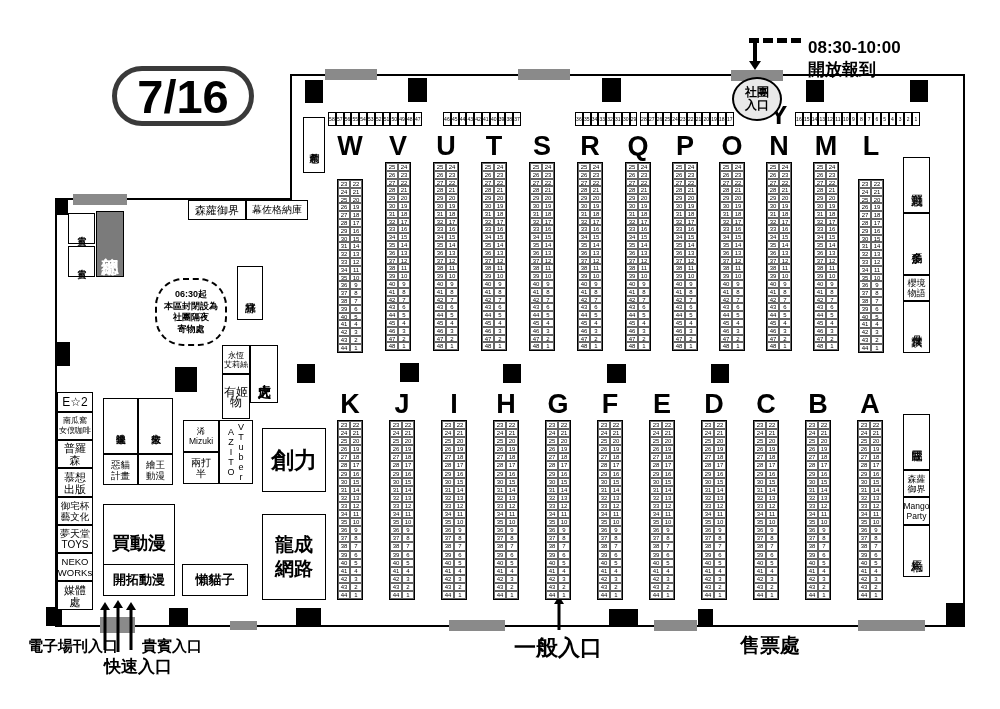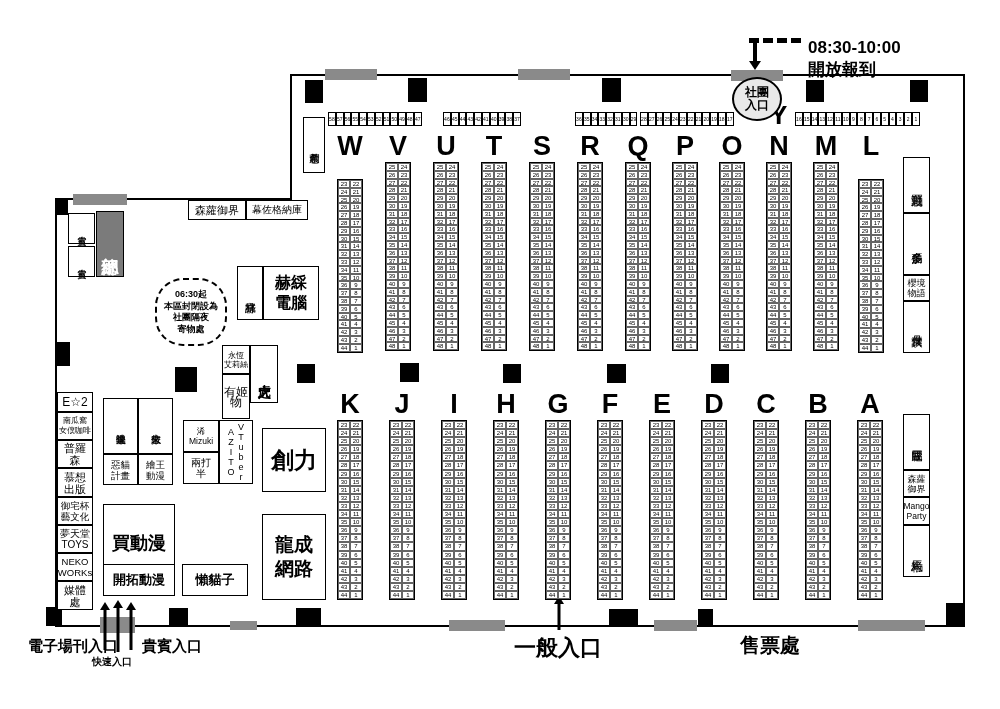--- a/index.html
+++ b/index.html
@@ -49,20 +49,23 @@
   #stage{background:#ccc;border:2px solid #8a8a8a;}
   #closure-note{border:2px dashed #000;border-radius:28px;background:#fff;font-size:9px;line-height:11.5px;
       font-weight:bold;display:flex;align-items:center;justify-content:center;text-align:center;}
   .lbl{font-weight:bold;}
 </style>
 </head>
 <body>
 
 <div id="canvas">
 
+  <div class="abs" id="title-oval">
+      <span>7/16</span>
+    </div>
 
   <div class="abs wall" style="left:290px;top:74px;width:675px;height:2px"></div>
   <div class="abs wall" style="left:963px;top:74px;width:2px;height:553px"></div>
   <div class="abs wall" style="left:55px;top:625px;width:910px;height:2px"></div>
   <div class="abs wall" style="left:55px;top:198px;width:2px;height:429px"></div>
   <div class="abs wall" style="left:55px;top:198px;width:237px;height:2px"></div>
   <div class="abs wall" style="left:290px;top:74px;width:2px;height:126px"></div>
 
   <div class="abs door" style="left:73px;top:194px;width:54px;height:11px"></div>
   <div class="abs door" style="left:325px;top:69px;width:52px;height:11px"></div>
@@ -113,22 +116,20 @@
   <div class="abs fbox thin vt" style="left:68px;top:213px;width:27px;height:31px;font-size:9px;font-weight:normal">貴賓室</div>
   <div class="abs fbox thin vt" style="left:68px;top:246px;width:27px;height:31px;font-size:9px;font-weight:normal">貴賓室</div>
   <div class="abs fbox vt" id="hq" style="left:96px;top:211px;width:28px;height:66px;font-size:17px">總部</div>
 
   <div class="abs ml" id="closure-note" style="left:155px;top:278px;width:72px;height:68px">06:30起
 本區封閉設為
 社團隔夜
 寄物處</div>
 
   <div class="abs fbox thin vt" style="left:237px;top:266px;width:26px;height:54px;font-size:11px">綠林寮</div>
-  <div class="abs fbox ml" style="left:263px;top:266px;width:56px;height:54px;font-size:16px;line-height:20px">赫綵
-電腦</div>
 
   <div class="abs fbox thin ml" style="left:222px;top:345px;width:28px;height:29px;font-size:8px;line-height:9px">永恆
 艾莉絲</div>
   <div class="abs fbox thin ml" style="left:222px;top:374px;width:28px;height:45px;font-size:12px;line-height:10px">有姬
 物</div>
   <div class="abs fbox vt" style="left:250px;top:345px;width:28px;height:58px;font-size:13px">虎之穴</div>
 
   <div class="abs fbox thin" style="left:57px;top:392px;width:36px;height:20px;font-size:12px">E☆2</div>
   <div class="abs fbox thin ml" style="left:57px;top:412px;width:36px;height:28px;font-size:8px;line-height:10px">南瓜窩
 女僕咖啡</div>
@@ -178,21 +179,21 @@
 御界</div>
   <div class="abs fbox thin ml" style="left:903px;top:497px;width:27px;height:28px;font-size:8.5px;line-height:10px">Mango
 Party</div>
   <div class="abs fbox thin vt" style="left:903px;top:525px;width:27px;height:52px;font-size:12px">米粒馬</div>
 
   <div class="abs arrow-up" style="left:99px;top:602px;height:48px"></div>
   <div class="abs arrow-up" style="left:112px;top:600px;height:52px"></div>
   <div class="abs arrow-up" style="left:125px;top:602px;height:48px"></div>
   <div class="abs lbl" style="left:28px;top:637px;font-size:15px">電子場刊入口</div>
   <div class="abs lbl" style="left:142px;top:637px;font-size:15px">貴賓入口</div>
-  <div class="abs lbl" style="left:92px;top:655px;font-size:10px">快速入口</div>
+  <div class="abs lbl" style="left:104px;top:655px;font-size:17px">快速入口</div>
 
   <div class="abs arrow-up" style="left:553px;top:596px;height:34px"></div>
   <div class="abs lbl" style="left:514px;top:633px;font-size:22px">一般入口</div>
   <div class="abs lbl" style="left:740px;top:632px;font-size:20px">售票處</div>
 
 <div class="abs yseg" style="left: 328px;">
       <span>58</span>
       <span>57</span>
       <span>56</span>
       <span>55</span>

